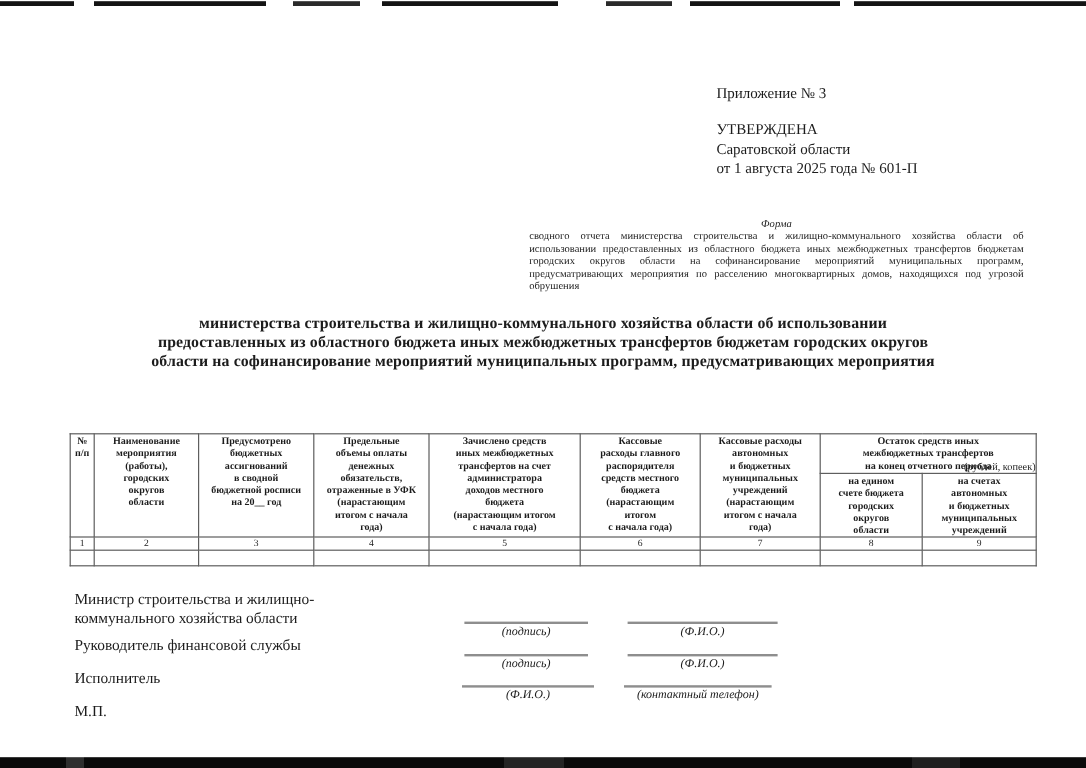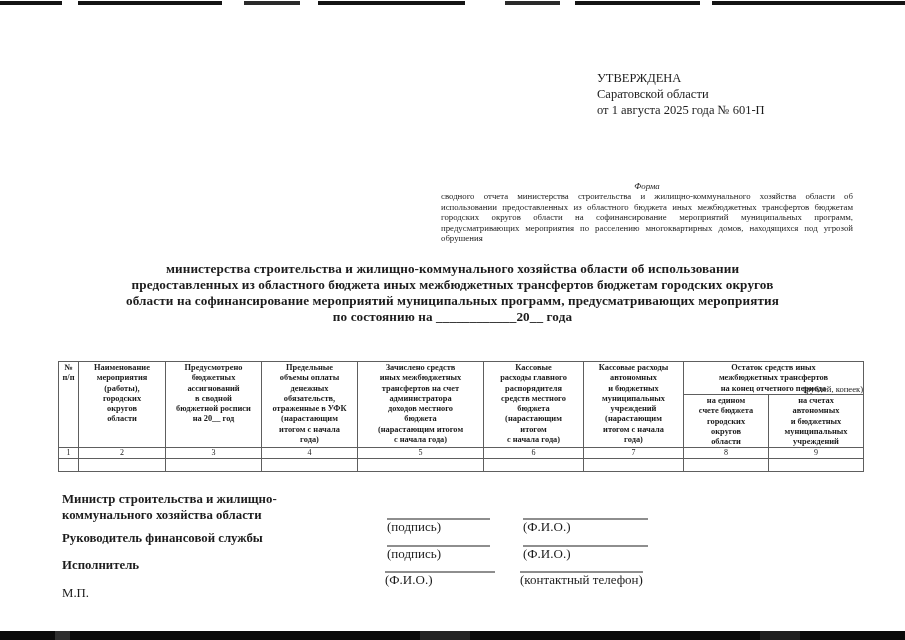--- a/index.html
+++ b/index.html
@@ -43,50 +43,50 @@
     border-collapse:collapse; table-layout:fixed; }
   .report-table th, .report-table td { border:1px solid #5e5e5e;
     vertical-align:top; text-align:center; padding:1px 1px 0 1px; }
   .report-table th { font-weight:bold; font-size:8.4px; line-height:10.3px;
     white-space:pre-line; }
   .report-table .th-group { vertical-align:top; height:33px; }
   .report-table .numrow td { font-weight:normal; font-size:8px;
     line-height:9px; height:11px; padding:0; }
   .report-table .emptyrow td { height:13px; }
 
-  .sig-label { position:absolute; left:62px; font-weight:bold;
+  .sig-label { position:absolute; left:62px; font-weight:normal;
     font-size:12.8px; line-height:16px; width:320px; white-space:pre-line; }
   .sig-line { position:absolute; height:2px; background:#8e8e8e; }
-  .sig-cap { position:absolute; font-size:13px; line-height:9px;
-    text-align:left; }
+  .sig-cap { position:absolute; font-size:10px; line-height:9px;
+    text-align:center;font-style:italic; }
   .stamp { position:absolute; left:62px; top:586px; font-size:12.8px; }
 </style>
 </head>
 <body>
 
 <div class="page">
 
   <div class="scanline-top"></div>
 
   <div class="hdr-right">
+    <div class="appendix">Приложение № 3</div>
     <div>УТВЕРЖДЕНА</div>
     <div>Саратовской области</div>
     <div>от 1 августа 2025 года № 601-П</div>
   </div>
 
   <div class="forma">
     <div class="forma-label">Форма</div>
     <div class="forma-body">сводного отчета министерства строительства и жилищно-коммунального хозяйства области об использовании предоставленных из областного бюджета иных межбюджетных трансфертов бюджетам городских округов области на софинансирование мероприятий муниципальных программ, предусматривающих мероприятия по расселению многоквартирных домов, находящихся под угрозой обрушения</div>
   </div>
 
   <div class="title-block">
     <div>министерства строительства и жилищно-коммунального хозяйства области об использовании</div>
     <div>предоставленных из областного бюджета иных межбюджетных трансфертов бюджетам городских округов</div>
     <div>области на софинансирование мероприятий муниципальных программ, предусматривающих мероприятия</div>
-    <div>по состоянию на ____________20__ года</div>
   </div>
 
   <div class="units-note">(рублей, копеек)</div>
 
   <table class="report-table">
     <colgroup>
       <col style="width:20px">
         <col style="width:87px">
         <col style="width:96px">
       <col style="width:96px">

